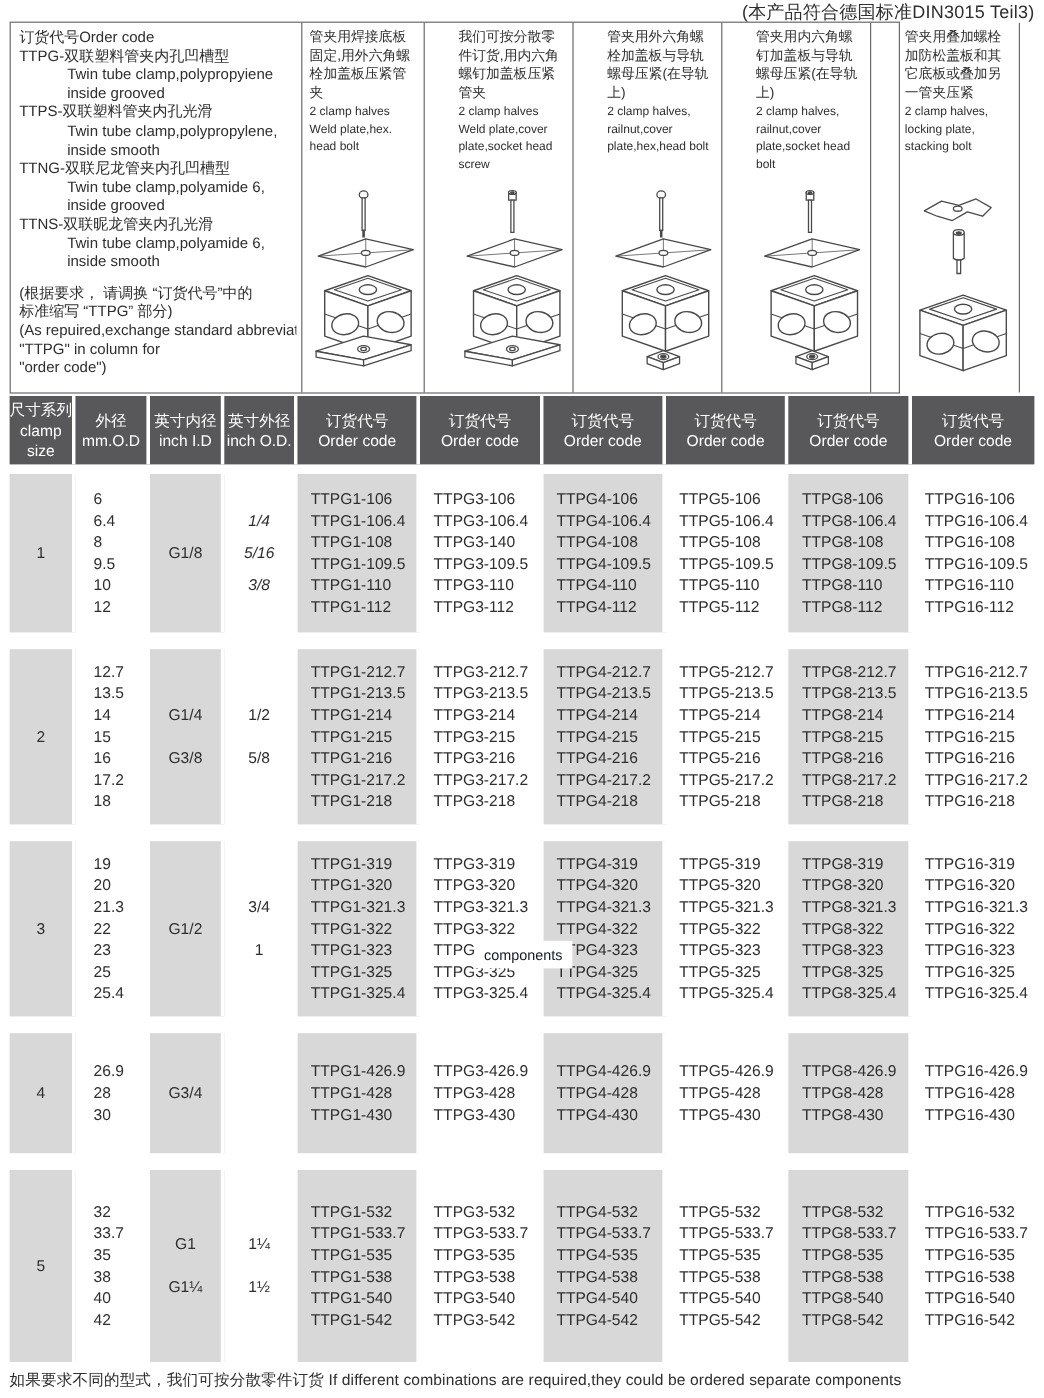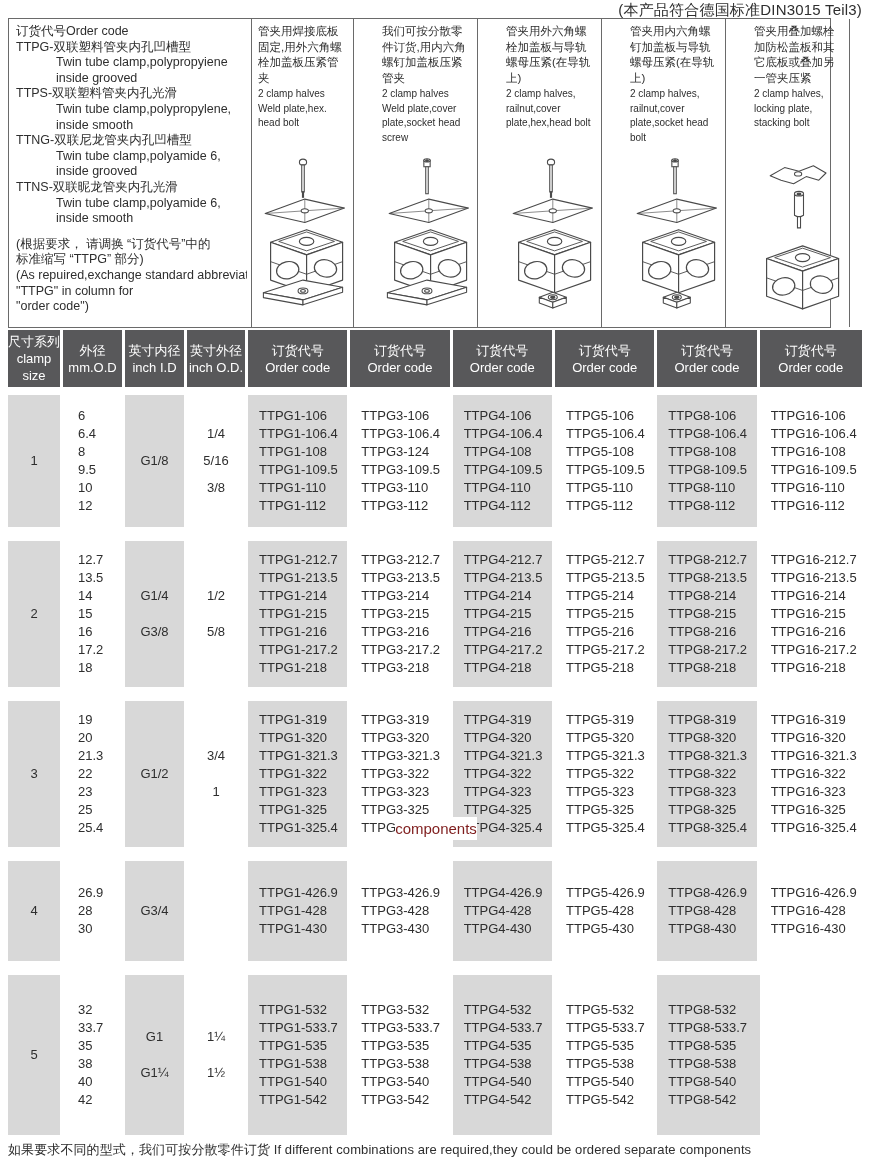--- a/index.html
+++ b/index.html
@@ -8,21 +8,21 @@
     width:870px; height:1165px; position:relative; overflow:hidden;
     font-family:"Liberation Sans","DejaVu Sans",sans-serif;
     color:var(--text,#2e2e2e);
     -webkit-font-smoothing:antialiased;
   }
   .top-note {
     position:absolute; top:1px; right:8px;
     font-size:15px; letter-spacing:0.2px;
   }
   .top-box {
-    position:absolute; top:18px; left:8px; width:823px; height:310px;
+    position:absolute; top:18px; left:8px; width:742px; height:310px;
     border:1px solid var(--line,#6a6a6a);
     display:flex;
   }
   .intro {
     width:243px; flex:0 0 243px; border-right:1px solid var(--line,#6a6a6a);
     padding:5px 4px 4px 7px; font-size:12.5px; line-height:15.6px;
   }
   .intro-line { white-space:nowrap; overflow:hidden; }
   .intro-line.ind { padding-left:40px; }
   .intro-line.blank { height:10px; }
@@ -61,28 +61,28 @@
     border-right:3px solid #fff;
     display:flex; flex-direction:column; justify-content:center;
     font-size:13px; line-height:18px;
   }
   .cell:last-child { border-right:none; }
   .cell.shade { background:var(--row-shade,#d8d8d8); }
   .cell.c-size { align-items:center; }
   .cell.c-od { align-items:flex-start; padding-left:15px; }
   .cell.c-inch { align-items:center; }
   .cell.gap-wide { row-gap:18px; }
-  .cell.gap-mid { row-gap:9px; }
+  .cell.gap-mid { row-gap:9px;font-style:italic; }
   .cell.c-code { align-items:flex-start; padding-left:11px; }
 
   .overlay {
     position:absolute; left:395px; top:784px; width:82px; height:23px;
     background:#fff; z-index:5;
     display:flex; align-items:center; justify-content:center;
-    font-size:15px; color:#7f1d1d;margin-top:33px;
+    font-size:12px; color:#0f172a;
   }
   .footer {
     position:absolute; left:8px; top:1141px; width:860px;
     font-size:13px; letter-spacing:0.1px; white-space:nowrap;
   }
   svg .ln { stroke:#4a4a4a; fill:#fff; }
 </style>
 </head>
 <body style="--header-bg: #58585a; --row-shade: #d8d8d8; --text: #2e2e2e; --line: #6a6a6a;">
 
@@ -367,21 +367,21 @@
         <div>TTPG1-106</div>
         <div>TTPG1-106.4</div>
         <div>TTPG1-108</div>
         <div>TTPG1-109.5</div>
         <div>TTPG1-110</div>
         <div>TTPG1-112</div>
       </div>
       <div class="cell c-code">
         <div>TTPG3-106</div>
         <div>TTPG3-106.4</div>
-        <div>TTPG3-124</div>
+        <div>TTPG3-140</div>
         <div>TTPG3-109.5</div>
         <div>TTPG3-110</div>
         <div>TTPG3-112</div>
       </div>
       <div class="cell c-code shade">
         <div>TTPG4-106</div>
         <div>TTPG4-106.4</div>
         <div>TTPG4-108</div>
         <div>TTPG4-109.5</div>
         <div>TTPG4-110</div>
@@ -660,17 +660,25 @@
         <div>TTPG5-542</div>
       </div>
       <div class="cell c-code shade">
         <div>TTPG8-532</div>
         <div>TTPG8-533.7</div>
         <div>TTPG8-535</div>
         <div>TTPG8-538</div>
         <div>TTPG8-540</div>
         <div>TTPG8-542</div>
       </div>
+      <div class="cell c-code">
+        <div>TTPG16-532</div>
+        <div>TTPG16-533.7</div>
+        <div>TTPG16-535</div>
+        <div>TTPG16-538</div>
+        <div>TTPG16-540</div>
+        <div>TTPG16-542</div>
+      </div>
     </div>
   </div>
 
 <div class="overlay">components</div>
 <div class="footer">如果要求不同的型式，我们可按分散零件订货 If different combinations are required,they could be ordered separate components</div>
 
 </body></html>

